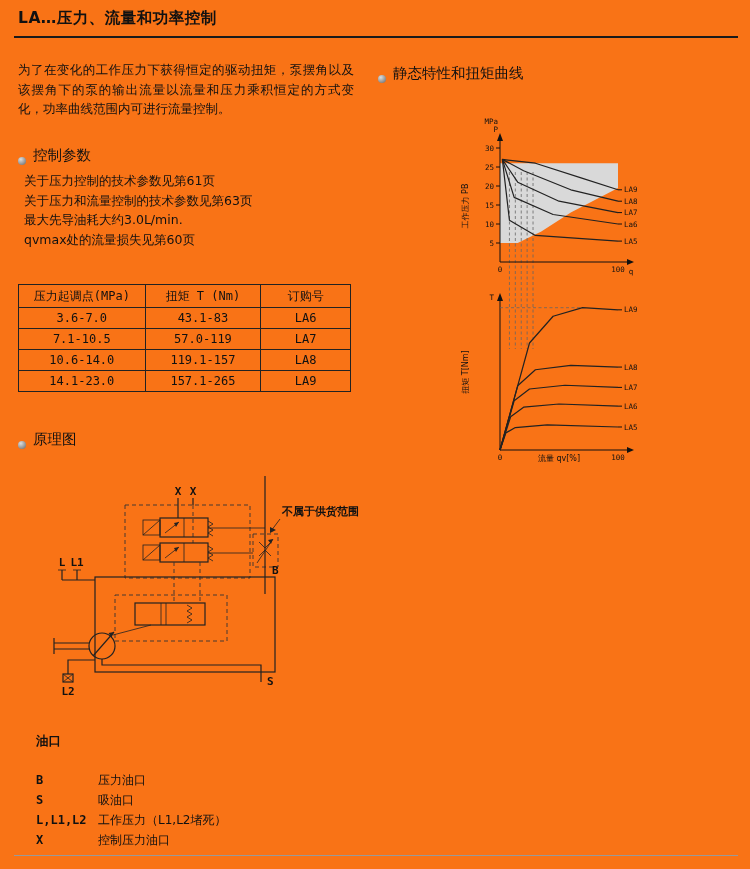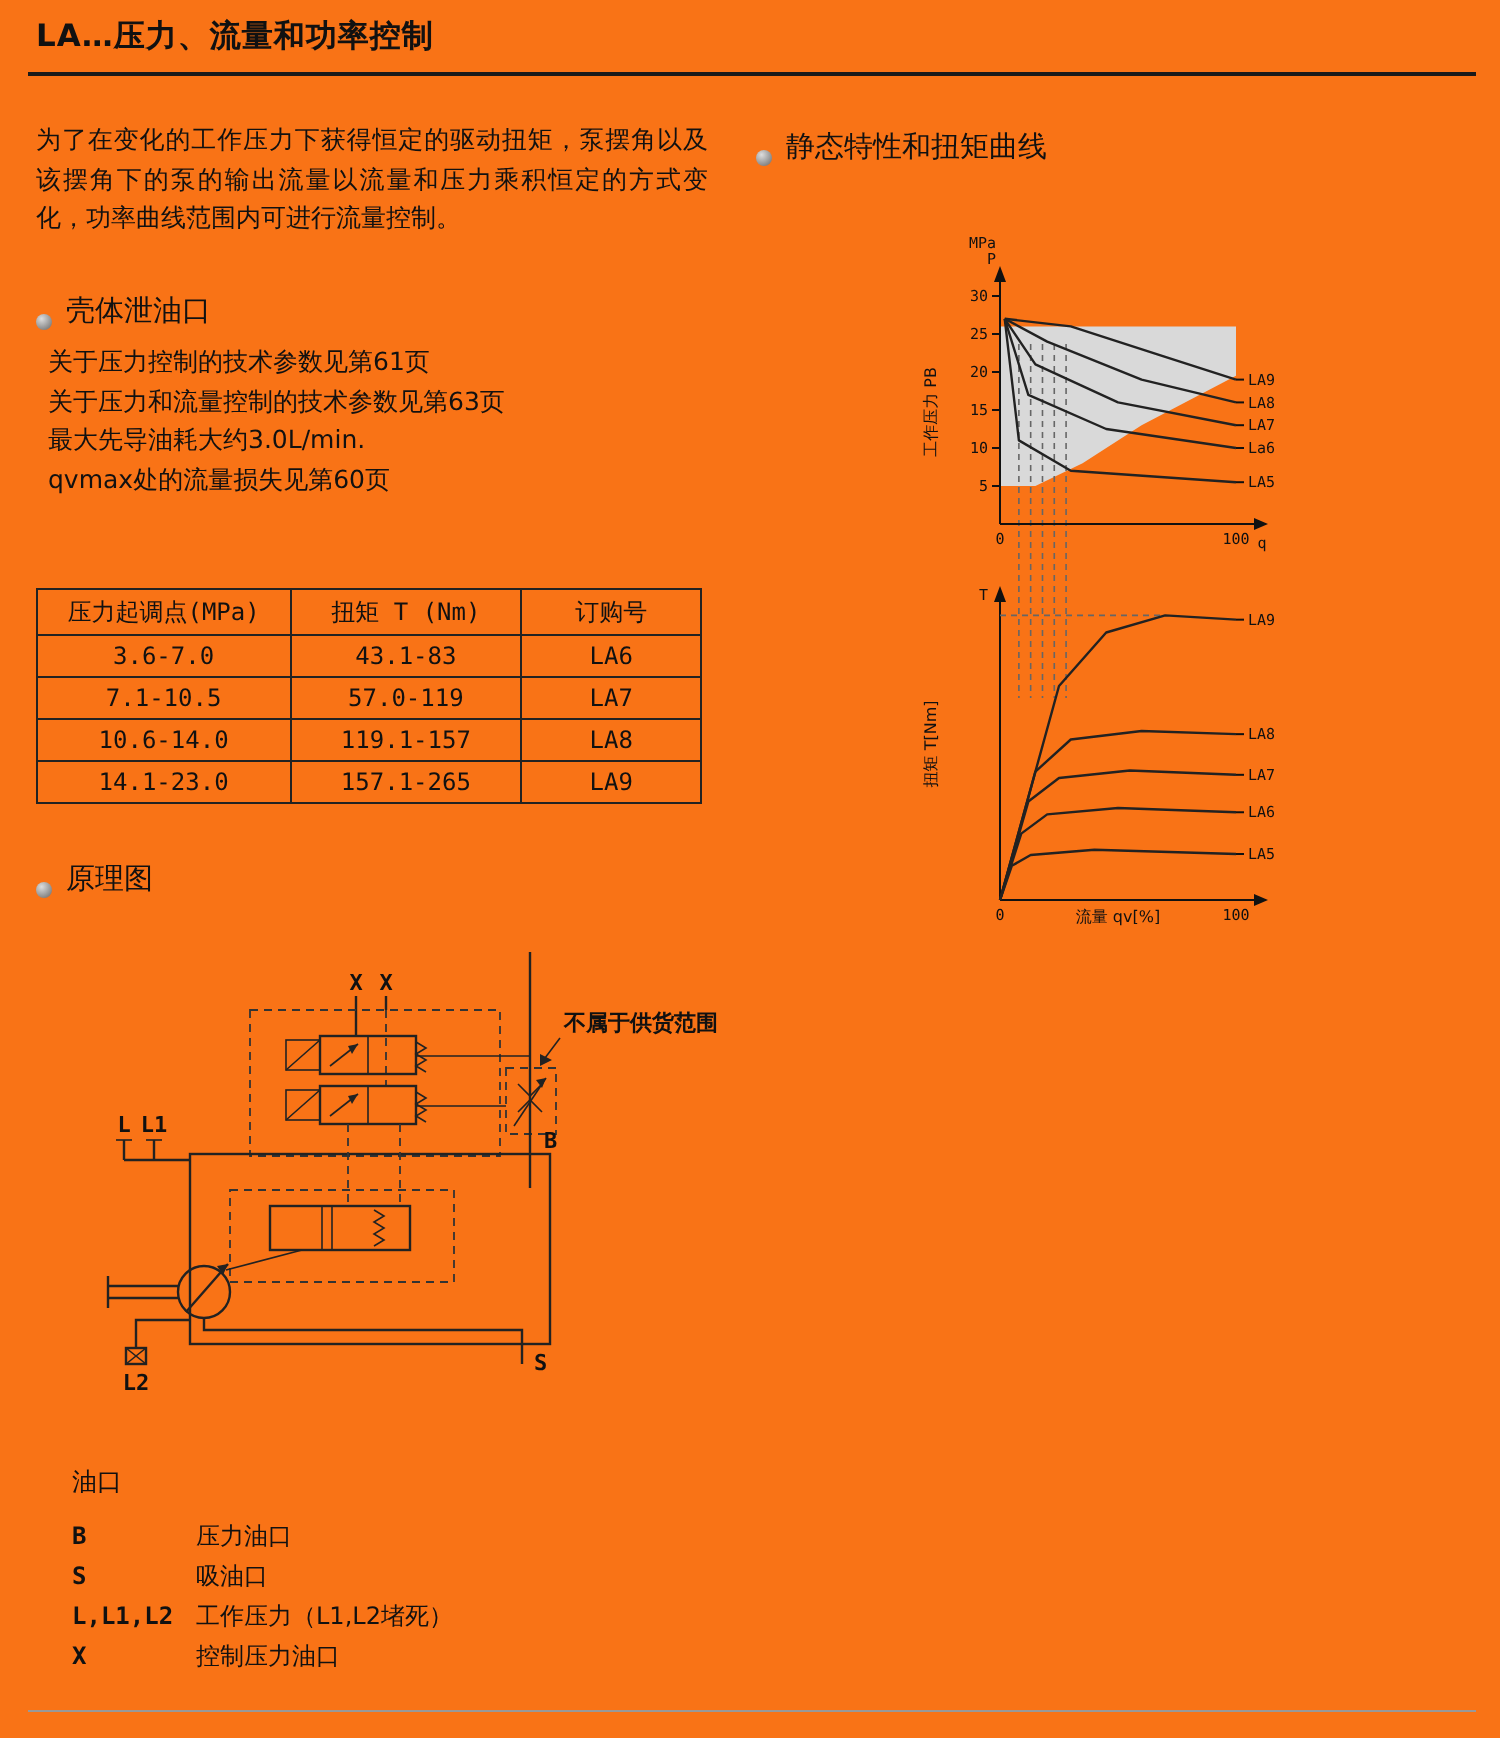--- a/index.html
+++ b/index.html
@@ -12,36 +12,36 @@
   #bottom-rule{position:absolute;left:14px;right:12px;top:855px;border-top:1px solid #999}
 
   .heading{position:absolute;display:flex;align-items:flex-end;gap:7px;font-weight:normal;font-size:14.5px}
   .bullet{width:8px;height:8px;border-radius:50%;background:radial-gradient(circle at 35% 30%,#ddd,#666);flex:0 0 auto}
 
   #intro{position:absolute;left:18px;top:60px;width:336px;font-size:12.5px;line-height:19.5px;text-align:justify}
 
   #control-heading{left:18px;top:146px}
   #control-lines{position:absolute;left:24px;top:171px;font-size:12.5px;line-height:19.5px}
 
-  #spec-table{position:absolute;left:18px;top:294px;width:333px;border-collapse:collapse;
+  #spec-table{position:absolute;left:18px;top:284px;width:333px;border-collapse:collapse;
               font-size:12px;font-family:"DejaVu Sans Mono",monospace;text-align:center}
   #spec-table th,#spec-table td{border:1px solid #222;padding:0 2px;font-weight:normal}
   #spec-table th{height:23px}
   #spec-table td{height:21px}
   #spec-table th:nth-child(1){width:127px}
   #spec-table th:nth-child(2){width:116px}
   #spec-table th:nth-child(3){width:90px}
 
   #schematic-heading{left:18px;top:430px}
   #schematic-svg{position:absolute;left:14px;top:462px}
   #curves-heading{left:378px;top:64px}
   #charts-svg{position:absolute;left:458px;top:114px}
 
   #ports{position:absolute;left:36px;top:733px;font-size:12px}
-  #ports .ph{font-weight:normal;font-size:12.5px;margin-bottom:8px}
+  #ports .ph{font-weight:bold;font-size:12.5px;margin-bottom:20px}
   .port-row{display:grid;grid-template-columns:62px auto;height:20px;align-items:center}
   .port-term{font-weight:bold;font-family:"DejaVu Sans Mono",monospace}
 
   
   .chart text{font-family:"DejaVu Sans Mono",monospace;font-size:7.5px;fill:#111}
   .chart .cjk{font-family:"DejaVu Sans",sans-serif;font-size:8px}
   .ax{stroke:#111;stroke-width:1;fill:none}
   .curve{stroke:#222;stroke-width:1.2;fill:none;stroke-linejoin:round}
   .dash{stroke:#666;stroke-width:.8;stroke-dasharray:3,2.5;fill:none}
 
@@ -58,21 +58,21 @@
 
 <div id="page">
 
   <div id="title">LA…压力、流量和功率控制</div>
   <div id="title-rule"></div>
 
   <p id="intro">为了在变化的工作压力下获得恒定的驱动扭矩，泵摆角以及该摆角下的泵的输出流量以流量和压力乘积恒定的方式变化，功率曲线范围内可进行流量控制。</p>
 
   <div class="heading" id="control-heading">
     <span class="bullet"></span>
-    <span>壳体泄油口</span>
+    <span>控制参数</span>
   </div>
   <div id="control-lines">
       <div>关于压力控制的技术参数见第61页</div>
       <div>关于压力和流量控制的技术参数见第63页</div>
       <div>最大先导油耗大约3.0L/min.</div>
       <div>qvmax处的流量损失见第60页</div>
     </div>
 
   <table id="spec-table">
     <thead>

